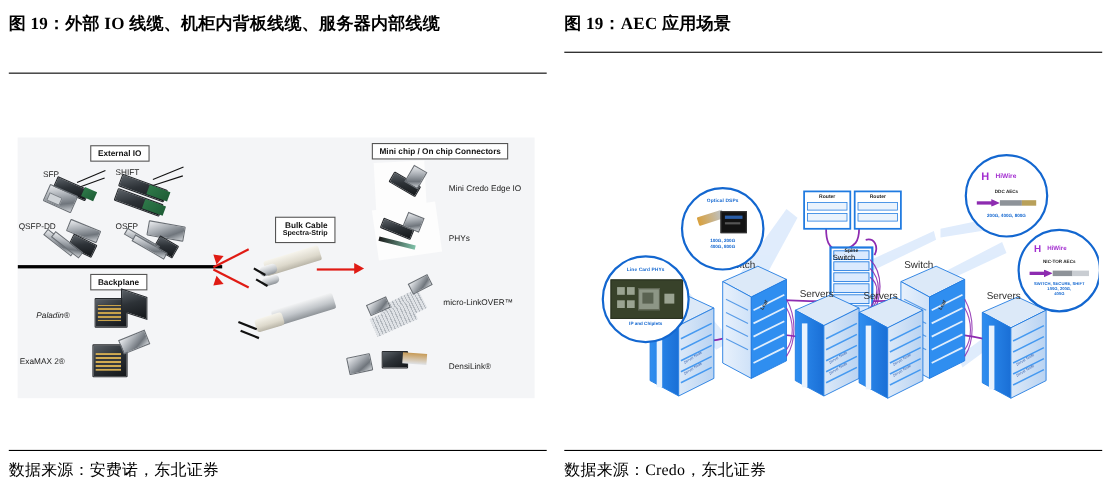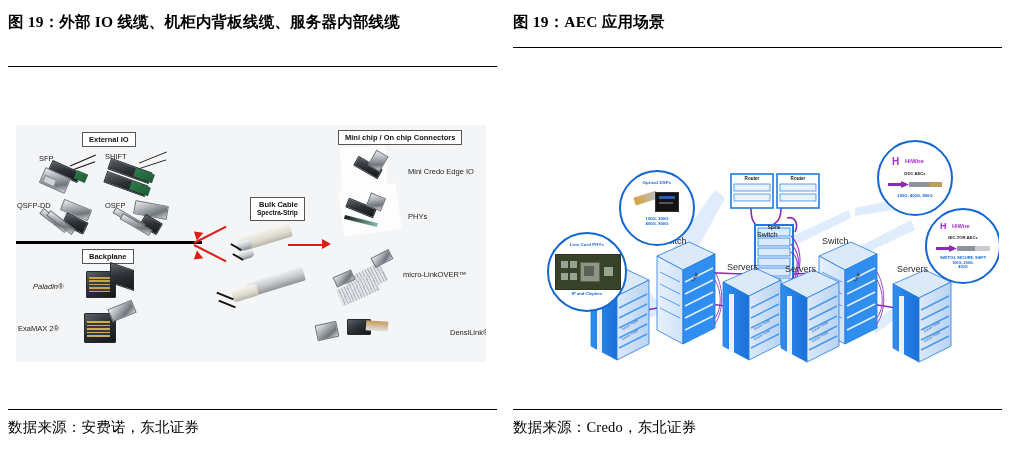--- a/index.html
+++ b/index.html
@@ -202,21 +202,21 @@
       <div class="cn wire" style="left:200px;top:170px;width:18px;height:2.4px;transform:rotate(22deg);"></div>
       <div class="cn wire" style="left:202px;top:178px;width:18px;height:2.4px;transform:rotate(22deg);"></div>
 
       <div class="tagbox" style="left:322px;top:5px;">
         <span>Mini chip / On chip Connectors</span>
       </div>
 
       <div class="lbl" style="left:392px;top:42px;">Mini Credo Edge IO</div>
       <div class="lbl" style="left:392px;top:87px;">PHYs</div>
       <div class="lbl" style="left:387px;top:145px;">micro-LinkOVER™</div>
-      <div class="lbl" style="left:392px;top:203px;margin-left:42px;">
+      <div class="lbl" style="left:392px;top:203px;">
         <span>DensiLink®</span>
       </div>
 
       <div class="cn whitecard" style="left:325px;top:22px;width:46px;height:50px;transform:rotate(-3deg);"></div>
       <div class="cn whitecard" style="left:325px;top:62px;width:58px;height:46px;transform:rotate(-8deg);"></div>
 
       <div class="cn dark" style="left:338px;top:37px;width:26px;height:9px;transform:rotate(30deg);border-radius:1px;"></div>
       <div class="cn metal" style="left:355px;top:27px;width:12px;height:16px;transform:rotate(30deg);"></div>
 
       <div class="cn dark" style="left:330px;top:78px;width:28px;height:8px;transform:rotate(22deg);border-radius:1px;"></div>

